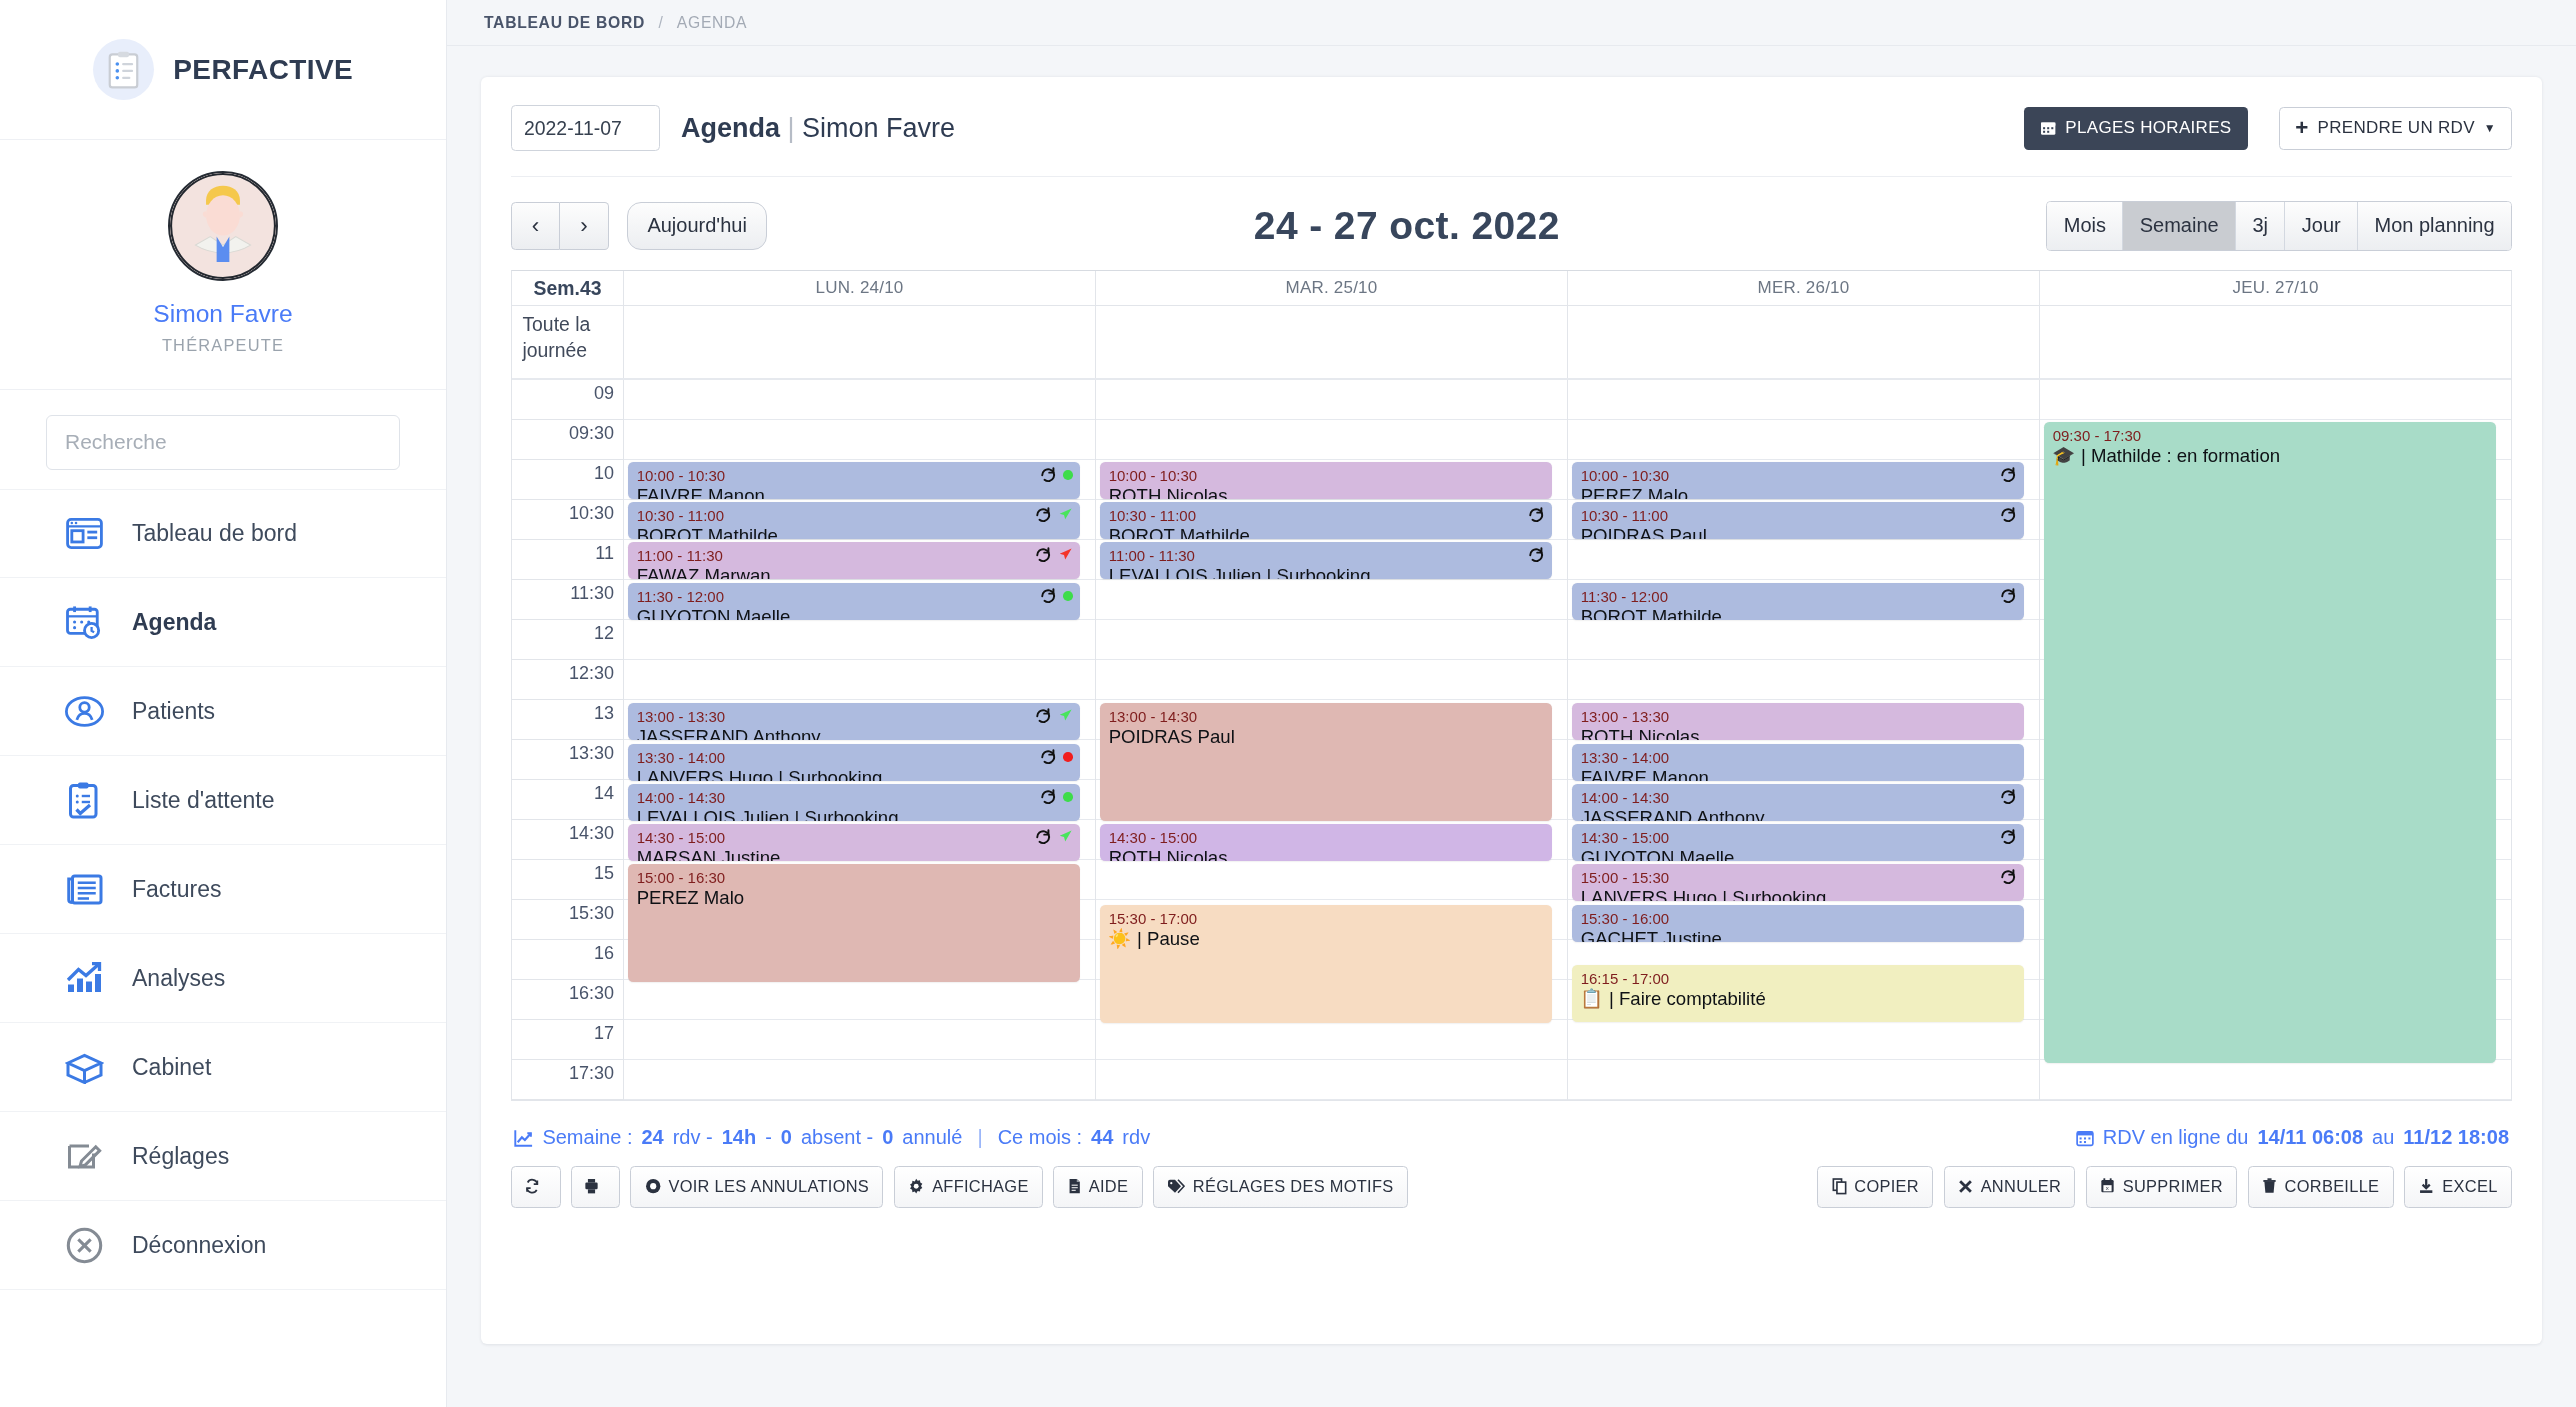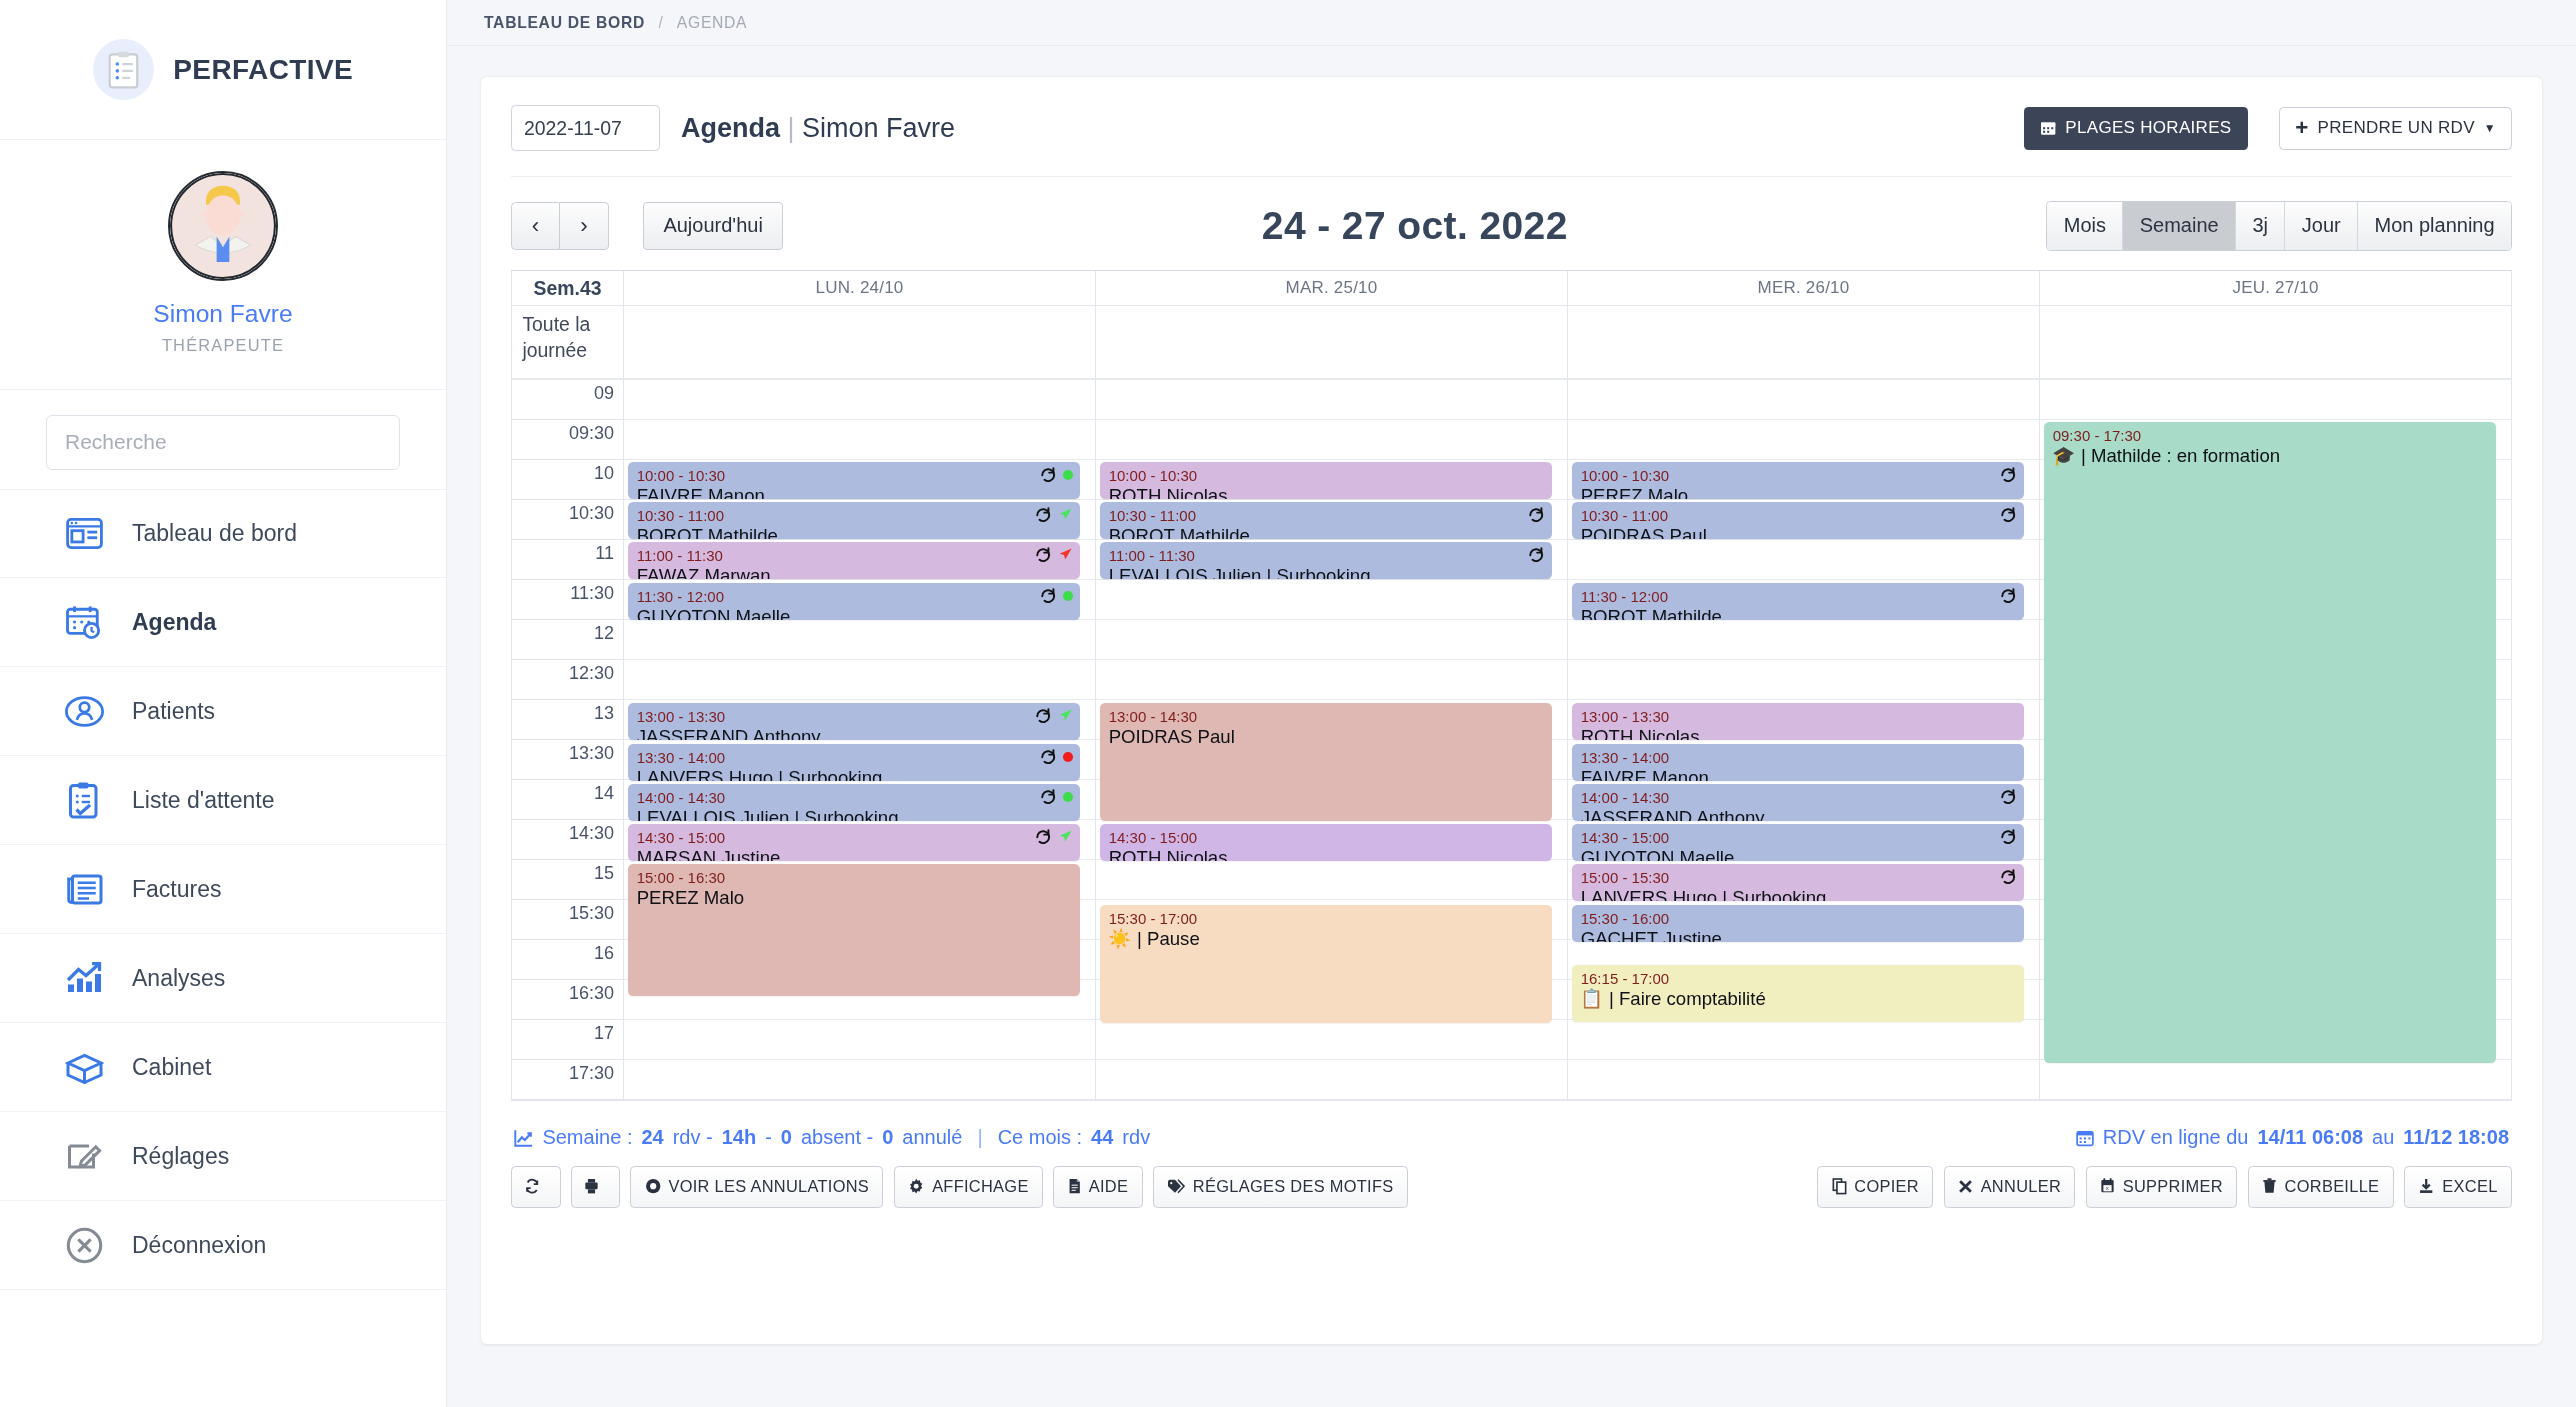--- a/index.html
+++ b/index.html
@@ -103,23 +103,23 @@
   .toolbar2 { display: flex; align-items: center; padding: 24px 0 19.4px; }
   .navgrp { display: flex; }
   .navbtn {
     width: 49px; height: 48px; background: linear-gradient(#fdfdfd,#eceef1);
     border: 0.7px solid #c9ced7; display: flex; align-items: center; justify-content: center;
     font-size: 22.4px; color: #2b3240; cursor: pointer;
   }
   .navbtn.l { border-radius: 4.5px 0 0 4.5px; }
   .navbtn.r { border-radius: 0 4.5px 4.5px 0; border-left: none; }
   .todaybtn {
-    margin-left: 34px; height: 48px; padding: 0 19.4px;
+    margin-left: 18px; height: 48px; padding: 0 19.4px;
     background: linear-gradient(#fdfdfd,#eceef1); border: 0.7px solid #c9ced7;
-    border-radius: 4px; font-size: 20px; color: #2b3240; cursor: pointer;
+    border-radius: 14px; font-size: 20px; color: #2b3240; cursor: pointer;
     font-family: "Liberation Sans", sans-serif;
   }
   .range-title {
     flex: 1; text-align: center; font-size: 39px; font-weight: 700; color: #38465c;
     letter-spacing: 0.4px;
   }
   .viewgrp { display: flex; border-radius: 4.5px; overflow: hidden; border: 0.7px solid #c9ced7; }
   .viewbtn {
     height: 48px; padding: 0 16.4px; background: linear-gradient(#fdfdfd,#eceef1);
     border: none; border-left: 0.7px solid #d3d8e0; font-size: 20px; color: #2b3240;
@@ -611,21 +611,21 @@
                           <path d="M13.1 1.3v4.2H9" stroke="#111" stroke-width="1.9" fill="none" stroke-linecap="round"></path>
                         </svg>
                       </span>
                       <span>
                         <svg width="15" height="15" viewBox="0 0 16 16">
                           <path d="M14.5 1.5 1.8 7.2l4.6 1.4 1.3 4.6z" fill="#49e45c"></path>
                         </svg>
                       </span>
                     </div>
                   </div>
-                  <div class="ev" style="top: 484px; height: 132px; background: rgb(223, 184, 179);">
+                  <div class="ev" style="top: 484px; height: 118px; background: rgb(223, 184, 179);">
                     <div class="ev-time">15:00 - 16:30</div>
                     <div class="ev-name">PEREZ Malo</div>
                   </div>
                 </div>
                 <div class="daycol">
                   <div class="dslot hour"></div>
                   <div class="dslot hour"></div>
                   <div class="dslot hour"></div>
                   <div class="dslot hour"></div>
                   <div class="dslot hour"></div>

